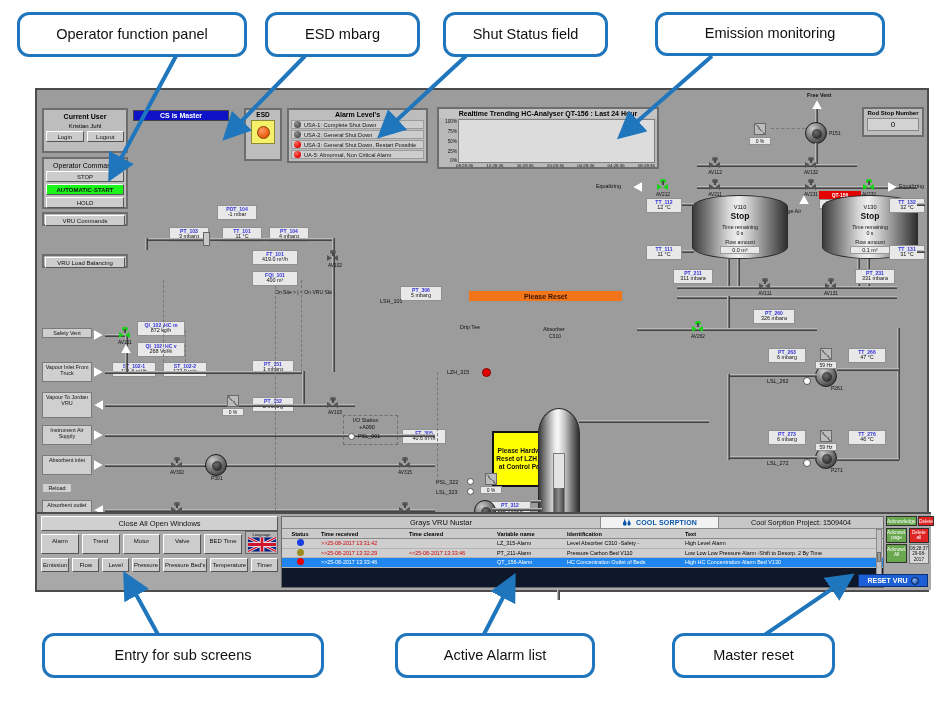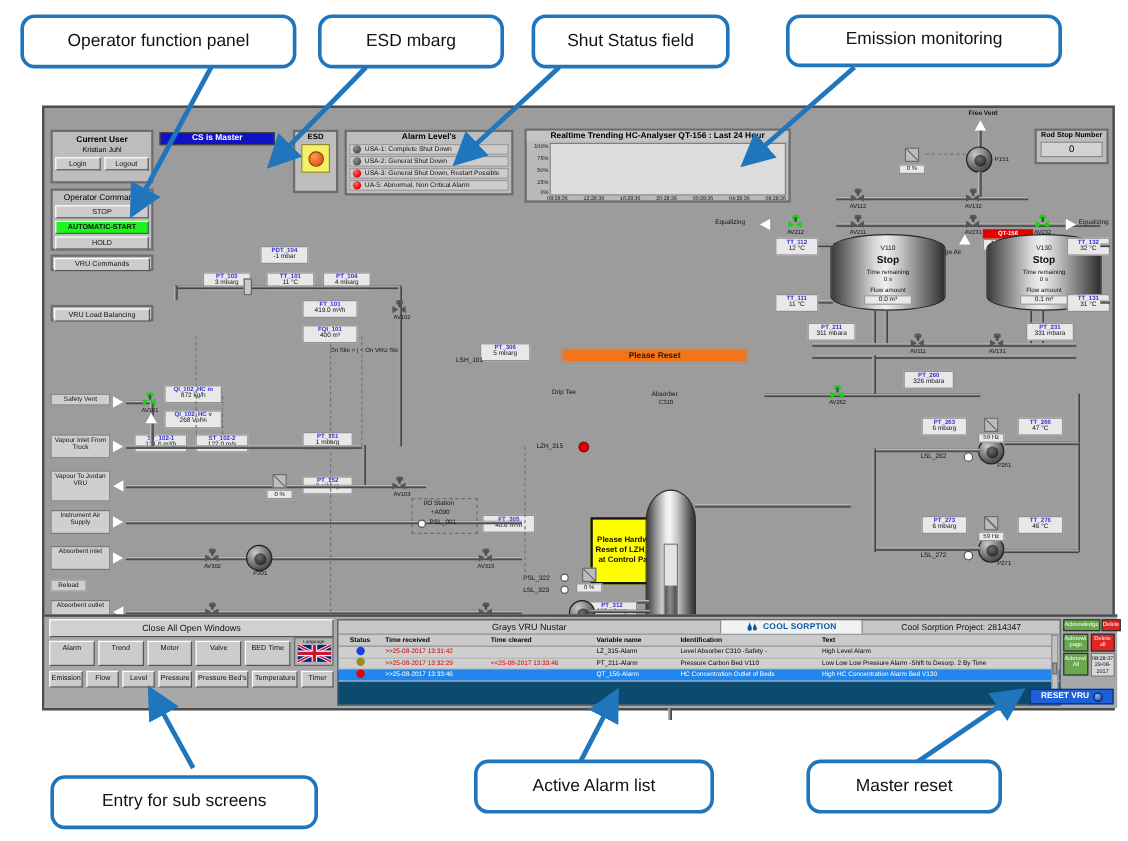--- a/index.html
+++ b/index.html
@@ -182,21 +182,21 @@
   #nav1 { display:flex; gap:3px; margin-top:3px; }
   #nav1 .btn { flex:1; font-size:6px; padding:3px 0; }
   #flag-wrap { width:33px; background:#b5b5b5; border:1px solid #6a6a6a; text-align:center;
      margin-left:3px; }
   #flag-lbl { font-size:4px; color:#111; }
   #nav2 { display:flex; gap:3px; margin-top:4px; }
   #nav2 .btn { flex:1; font-size:6px; padding:3px 1px; white-space:nowrap; }
 
   
   #alarm-area { position:absolute; left:244px; top:2px; width:603px; height:72px;
-     background:#0c4a6e; border:1px solid #6a6a6a; }
+     background:#0f172a; border:1px solid #6a6a6a; }
   #alarm-head { display:flex; height:12px; align-items:stretch; background:#c7c7c7;
      border-bottom:1px solid #8a8a8a; }
   #alarm-head-title { flex:1; display:flex; align-items:center; justify-content:center;
      font-size:7.5px; color:#111; }
   #brand { width:118px; background:#f2f2f2; border-left:1px solid #8a8a8a;
      display:flex; align-items:center; justify-content:center; gap:3px; }
   #brand-text { font-size:7px; font-weight:700; color:#0a56a8; letter-spacing:0.2px; }
   #proj { width:165px; border-left:1px solid #8a8a8a; display:flex;
      align-items:center; justify-content:center; font-size:7.2px; color:#111; }
   .atr { display:flex; height:9.5px; align-items:center; font-size:5.4px; }
@@ -755,21 +755,21 @@
     <div id="alarm-area">
       <div id="alarm-head">
         <div id="alarm-head-title">Grays VRU Nustar</div>
         <div id="brand">
           <svg width="11" height="11" viewBox="0 0 24 24">
             <path d="M6 2 C6 8, 2 10, 2 15 a4 4 0 0 0 8 0 C10 10, 6 8, 6 2 Z" fill="#0a56a8"></path>
             <path d="M15 4 C15 9, 12 11, 12 15 a3.5 3.5 0 0 0 7 0 C19 11, 15 9, 15 4 Z" fill="#0a56a8"></path>
           </svg>
           <span id="brand-text">COOL SORPTION</span>
         </div>
-        <div id="proj">Cool Sorption Project: 2814347</div>
+        <div id="proj">Cool Sorption Project: 1509404</div>
       </div>
 
       <div class="atr" id="alarm-colhead">
         <div class="c-status">Status</div>
         <div class="c-recv">Time received</div>
         <div class="c-clos">Time cleared</div>
         <div class="c-var">Variable name</div>
         <div class="c-ident">Identification</div>
         <div class="c-text">Text</div>
       </div>
@@ -842,15 +842,15 @@
   <line x1="712" y1="56" x2="623" y2="134" stroke="#1f76bc" stroke-width="4" marker-end="url(#ah)"></line>
   <line x1="161" y1="640" x2="127" y2="578" stroke="#1f76bc" stroke-width="4" marker-end="url(#ah)"></line>
   <line x1="482" y1="638" x2="512" y2="580" stroke="#1f76bc" stroke-width="4" marker-end="url(#ah)"></line>
   <line x1="760" y1="638" x2="848" y2="578" stroke="#1f76bc" stroke-width="4" marker-end="url(#ah)"></line>
 </svg>
 
 <div class="callout" style="left:17px;  top:12px; width:230px; height:45px;">Operator function panel</div>
 <div class="callout" style="left:265px; top:12px; width:155px; height:45px;">ESD mbarg</div>
 <div class="callout" style="left:443px; top:12px; width:165px; height:45px;">Shut Status field</div>
 <div class="callout" style="left:655px; top:12px; width:230px; height:44px;">Emission monitoring</div>
-<div class="callout" style="left:42px;  top:646px; width:223px; height:45px;">Entry for sub screens</div>
+<div class="callout" style="left:42px;  top:633px; width:282px; height:45px;">Entry for sub screens</div>
 <div class="callout" style="left:395px; top:633px; width:200px; height:45px;">Active Alarm list</div>
 <div class="callout" style="left:672px; top:633px; width:163px; height:45px;">Master reset</div>
 
 </body></html>

